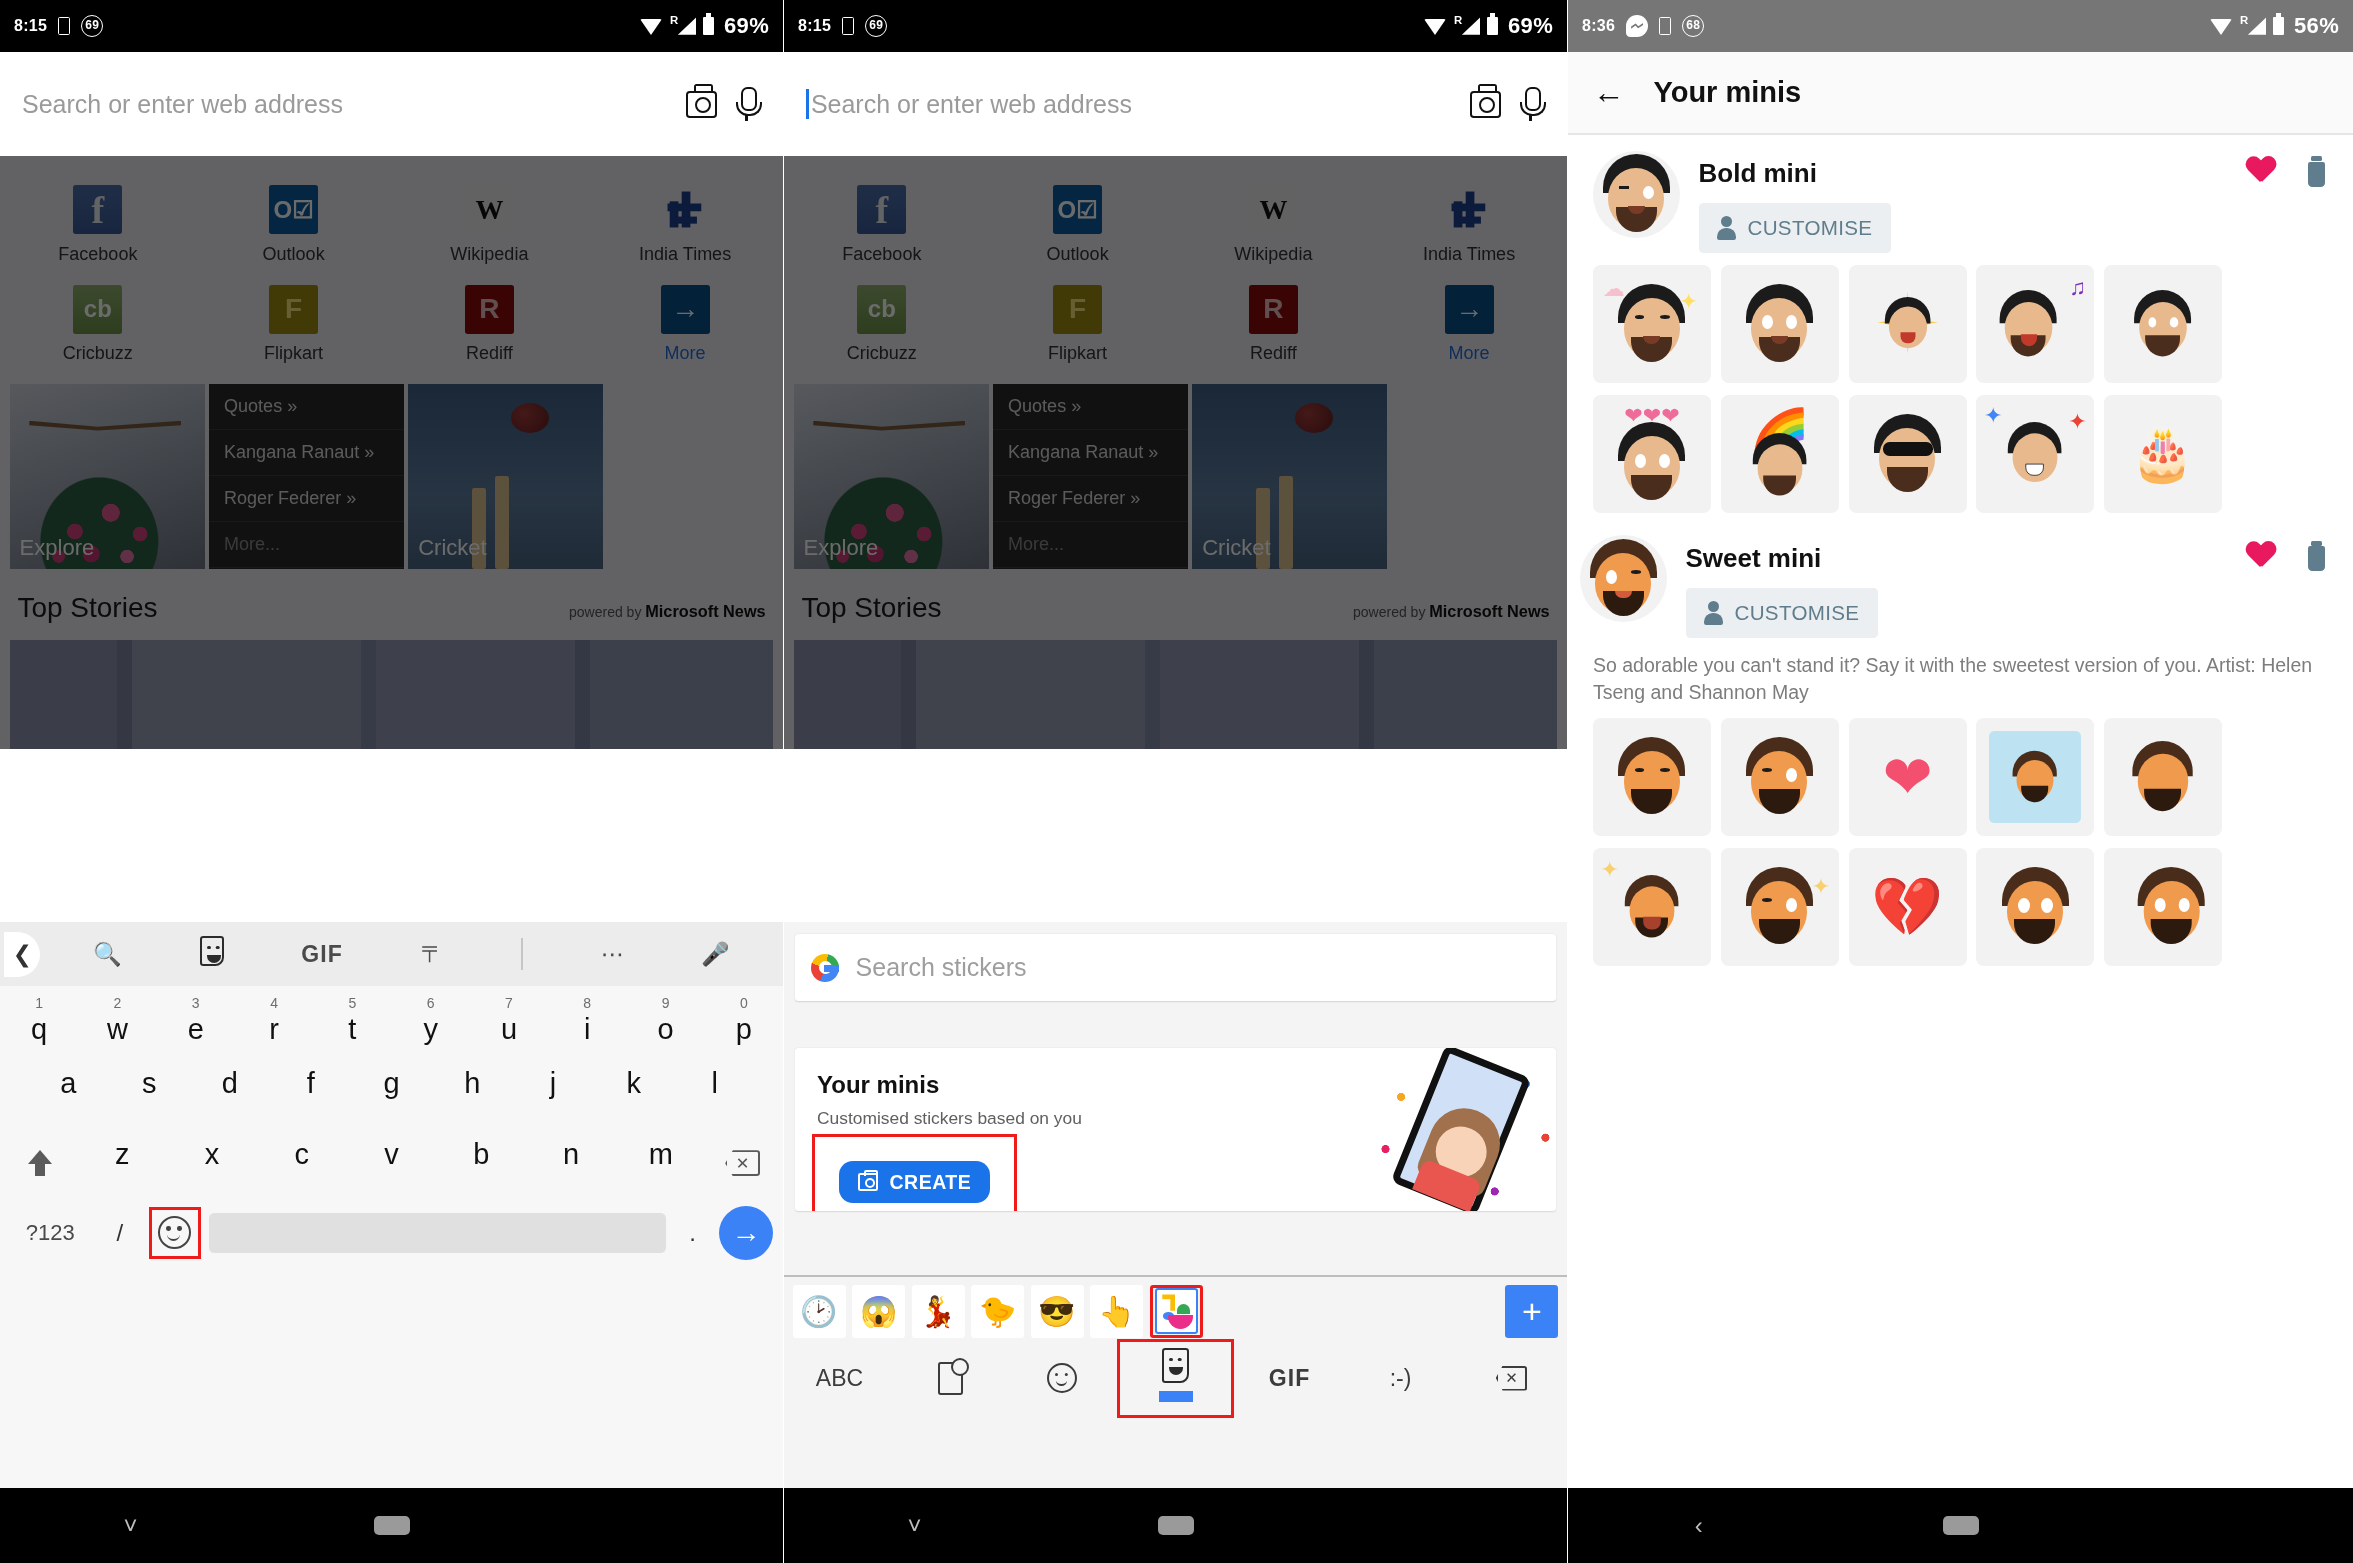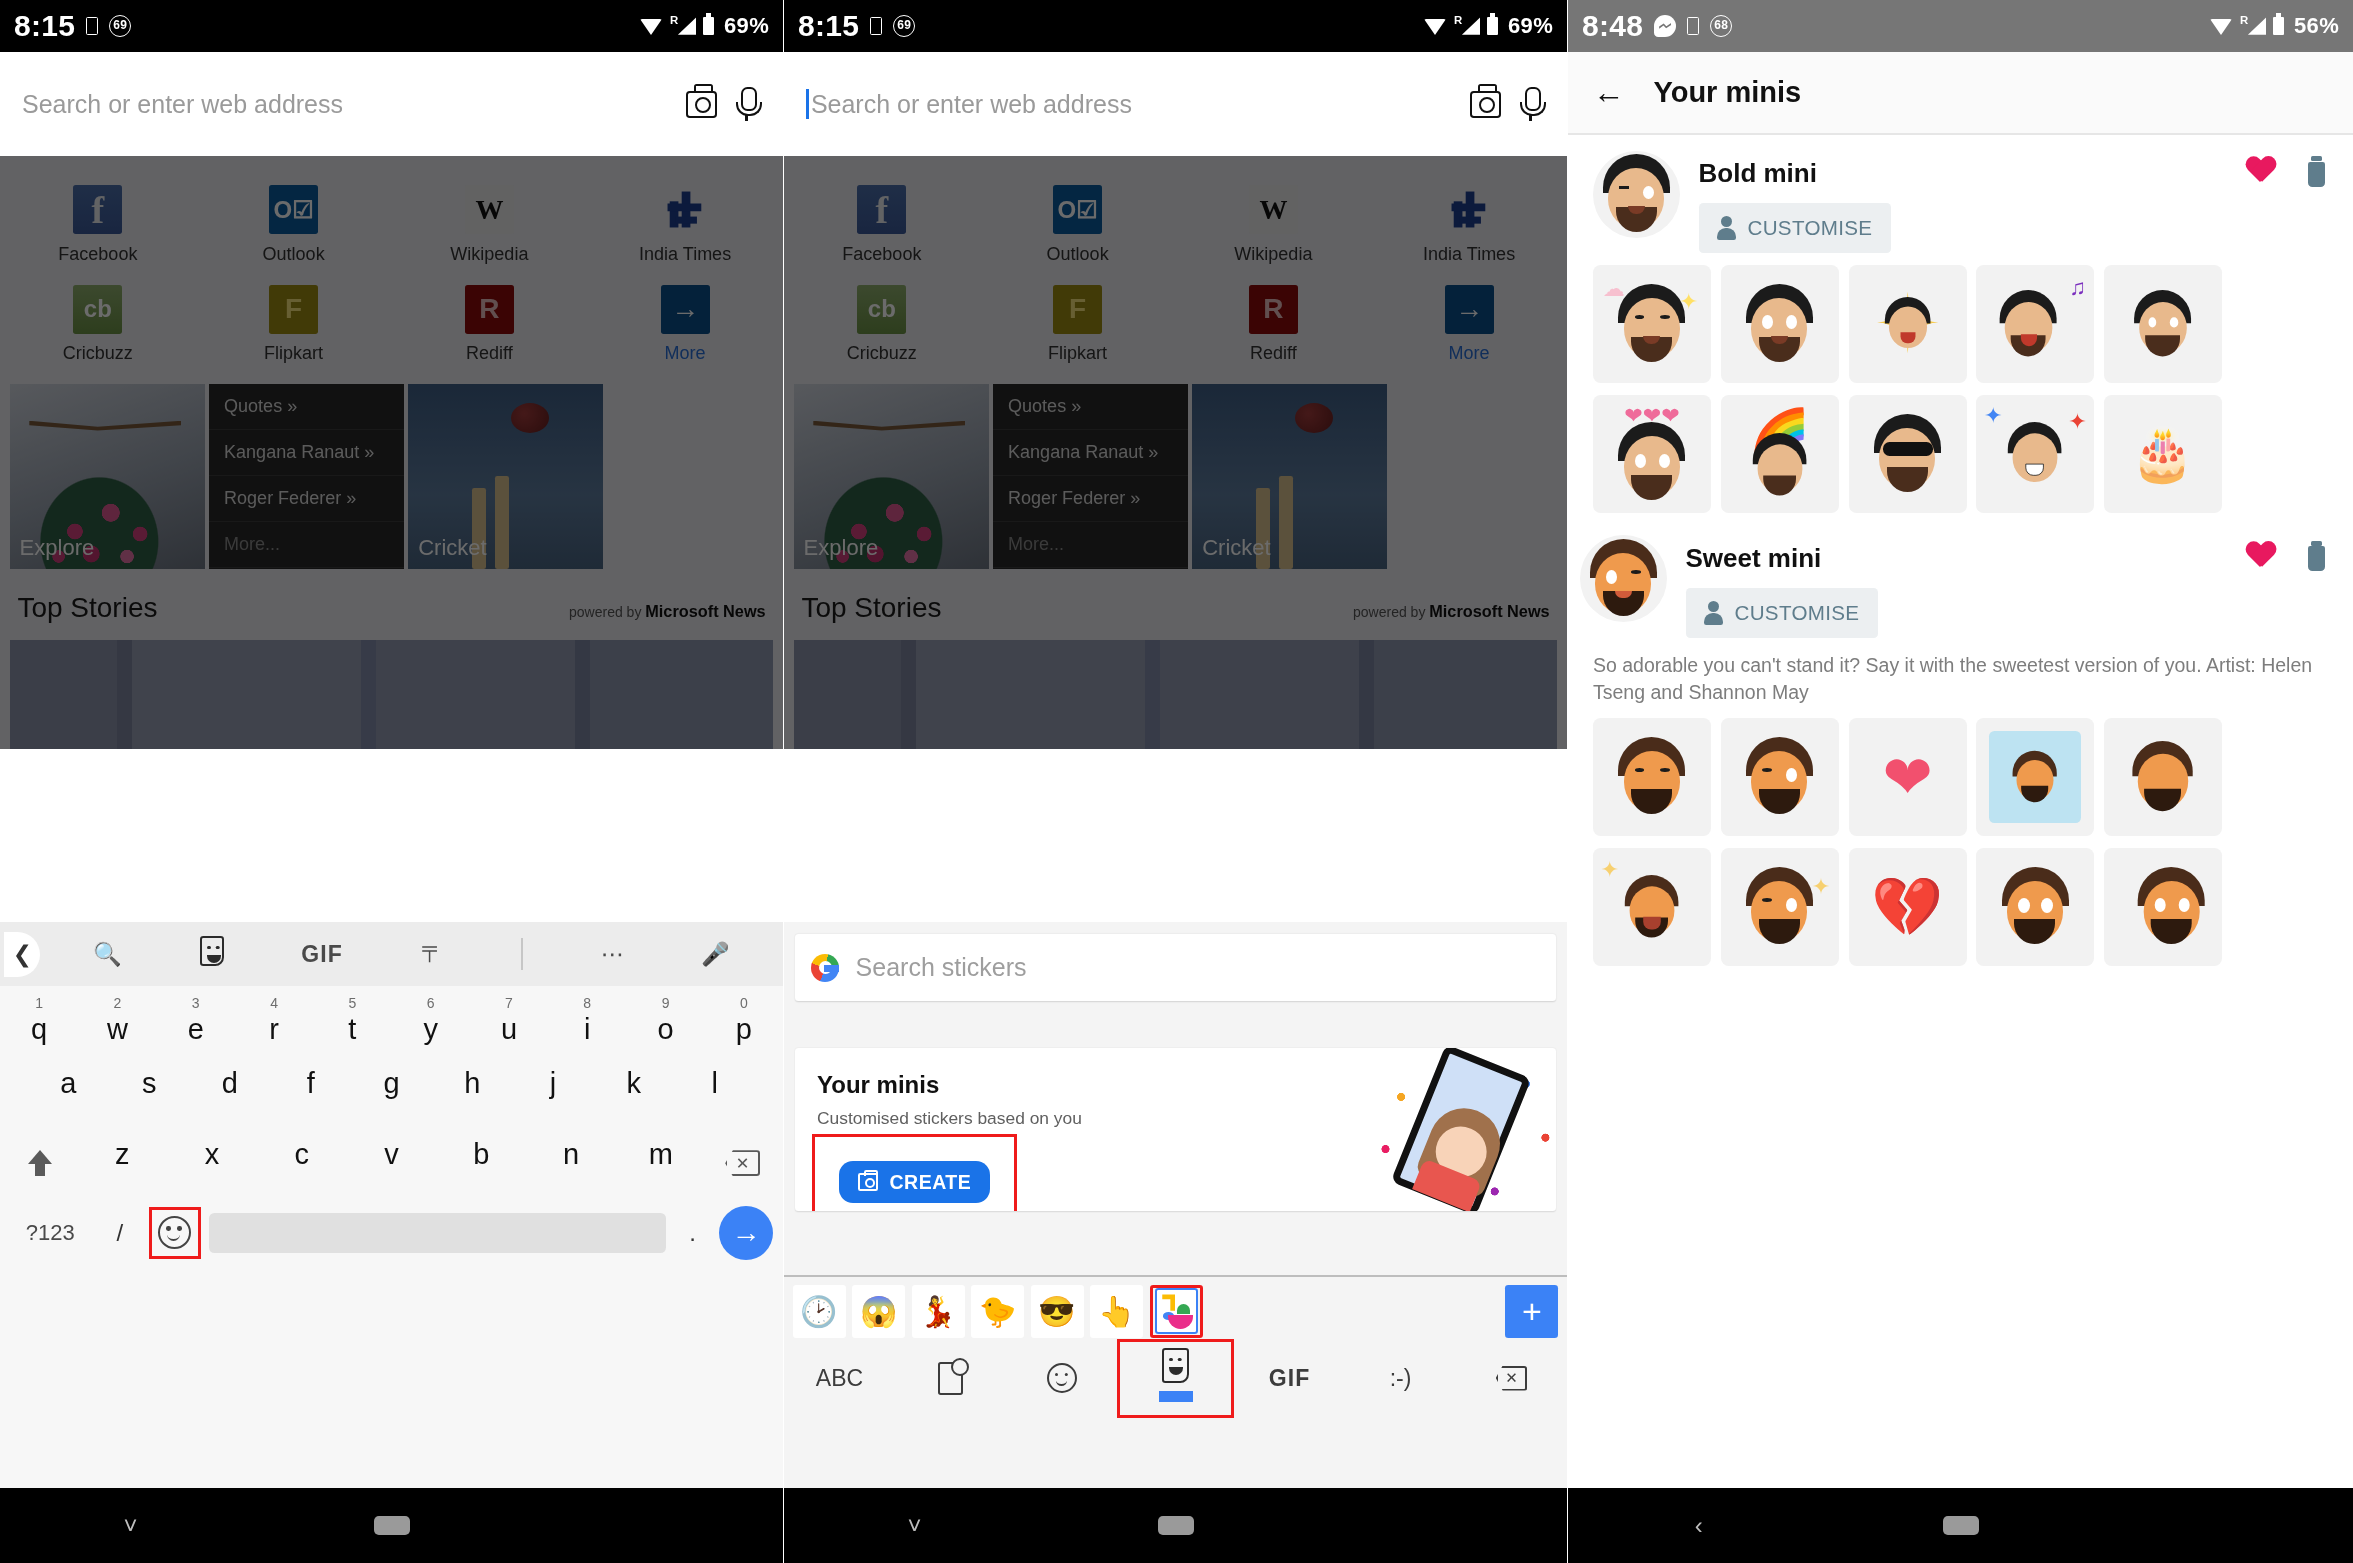--- a/index.html
+++ b/index.html
@@ -16,21 +16,21 @@
   
   .statusbar {
     height: 52px; display: flex; align-items: center;
     padding: 0 14px; color: #fff; font-size: 22px; font-weight: 700;
     letter-spacing: 0.3px;
   }
   .statusbar.dark { background: #000; }
   .statusbar.grey { background: #767676; }
   .sb-left { display: flex; align-items: center; gap: 11px; }
   .sb-right { margin-left: auto; display: flex; align-items: center; gap: 6.5px; }
-  .sb-time { font-size: 30px; }
+  .sb-time { font-size: 16px; }
   .ico-sim {
     width: 12px; height: 18.5px; border: 1.6px solid #fff; border-radius: 1.6px;
     display:inline-block;
   }
   .ico-dnd {
     width: 22px; height: 22px; border: 1.6px solid #fff; border-radius: 50%;
     font-size: 12px; line-height: 19.5px; text-align: center; font-weight: 700;
   }
   .ico-msgr {
     width: 22px; height: 22px; border-radius: 50% 50% 50% 4.3px; background: #fff;
@@ -757,21 +757,21 @@
           <span class="nav-pill"></span>
         </div>
       <div class="nav-rec"></div>
     </div>
   </div>
 
   <div class="panel p3">
 
     <div class="statusbar grey">
       <div class="sb-left">
-        <span class="sb-time">8:48</span>
+        <span class="sb-time">8:36</span>
         <span class="ico-msgr"></span>
         <span class="ico-sim"></span>
         <span class="ico-dnd">68</span>
       </div>
       <div class="sb-right">
         <span class="ico-wifi"></span>
         <span class="sig-wrap">
           <span class="sig-r">R</span>
           <span class="ico-sig"></span>
         </span>

